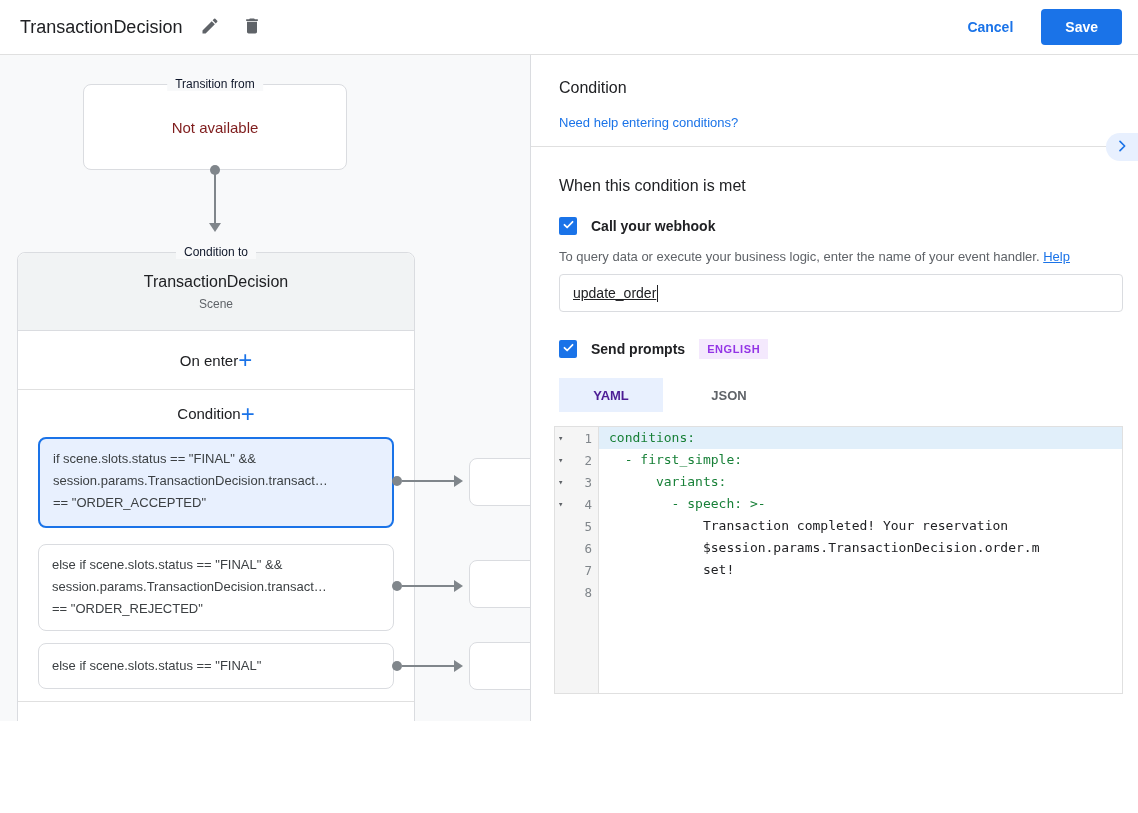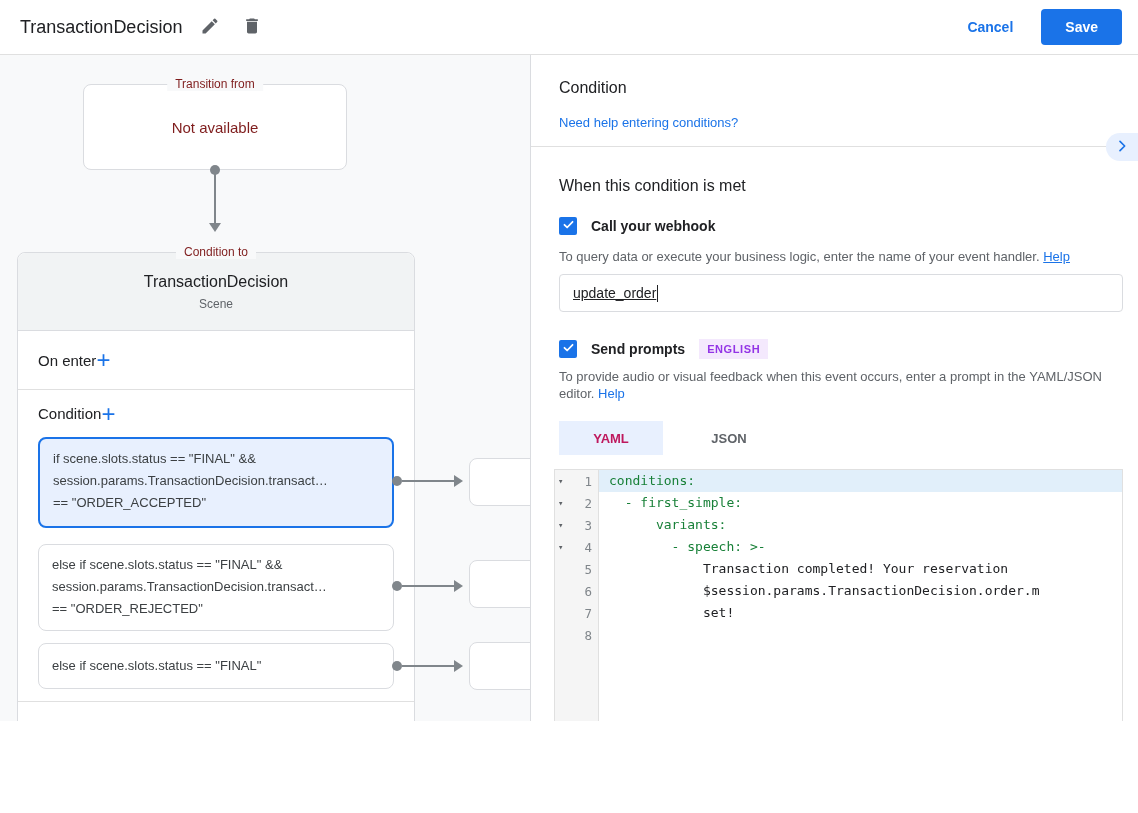--- a/index.html
+++ b/index.html
@@ -22,42 +22,42 @@
   
   .main { display:flex; height:758px; }
   .canvas { position:relative; width:530px; height:758px; background:#f8f9fa; overflow:hidden; }
   .panel { position:relative; width:608px; height:758px; background:#fff;
            border-left:1px solid #dadce0; padding:24px 16px 0 28px; overflow:hidden; }
 
   
   .tfrom-box { position:absolute; left:83px; top:29px; width:264px; height:86px;
                background:#fff; border:1px solid #dadce0; border-radius:8px; }
   .node-legend { position:absolute; top:-8px; left:50%; transform:translateX(-50%);
-                 background:#f8f9fa; padding:0 8px; font-size:12px; color:#7f1d1d; white-space:nowrap; }
+                 background:#f8f9fa; padding:0 8px; font-size:12px; color:#0f172a; white-space:nowrap; }
   .tfrom-content { display:flex; align-items:center; justify-content:center; height:100%;
                    font-size:15px; color:#7f1d1d; }
 
   .conn-dot { position:absolute; width:10px; height:10px; border-radius:50%; background:#80868b; }
   .conn-vline { position:absolute; left:214px; top:115px; width:2px; height:53px; background:#80868b; }
   .conn-varrow { position:absolute; left:209px; top:168px; width:0; height:0;
                  border-left:6px solid transparent; border-right:6px solid transparent;
                  border-top:9px solid #80868b; }
   .conn-hline { position:absolute; height:2px; background:#80868b; }
   .conn-harrow { position:absolute; width:0; height:0;
                  border-top:6px solid transparent; border-bottom:6px solid transparent;
                  border-left:9px solid #80868b; }
 
   .tto-container { position:absolute; left:17px; top:197px; width:398px; height:648px;
                    background:#fff; border:1px solid #dadce0; border-radius:8px; }
   .tto-header { height:78px; background:#f1f3f4; border-bottom:1px solid #dadce0;
                 border-radius:8px 8px 0 0; text-align:center; padding-top:20px; }
   .tto-title { font-size:16px; color:#202124; }
   .tto-subtitle { font-size:12px; color:#5f6368; margin-top:6px; }
 
-  .sec-row { display:flex; align-items:center; justify-content:flex-start; padding:0 20px; }
+  .sec-row { display:flex; align-items:center; justify-content:center; padding:0 20px; }
   .row-onenter { height:59px; border-bottom:1px solid #e0e0e0; }
   .row-head { height:47px; }
   .sec-label { font-size:15px; color:#202124; }
   .plus-btn { border:none; background:none; color:#1a73e8; font-size:24px; font-weight:400;
               cursor:pointer; line-height:1; font-family:inherit; }
 
   .cond-box { margin:0 20px; border:1px solid #dadce0; border-radius:8px; background:#fff;
               padding:9px 13px; font-size:13px; line-height:22px; color:#3c4043;
               white-space:pre-line; cursor:pointer; overflow:hidden; }
   .cond-box.selected { background:#e8f0fe; border:2px solid #1a73e8; }
@@ -109,21 +109,21 @@
                 border-radius:4px; display:flex; align-items:center; padding:0 13px;
                 font-size:14px; color:#202124; cursor:text; background:#fff;text-decoration:underline; }
   .caret { display:inline-block; width:1px; height:17px; background:#202124; margin-left:1px; }
 
   .prompts-row { margin-top:27px; }
   .desc2 { margin-top:9px; }
 
   .tabs { display:flex; margin-top:19px; }
   .tab { height:34px; display:flex; align-items:center; justify-content:center;
          font-size:13px; font-weight:700; cursor:pointer; }
-  .tab-yaml { width:104px; background:#e8f0fe; color:#be185d; }
+  .tab-yaml { width:104px; background:#e8f0fe; color:#4c1d95; }
   .tab-json { width:132px; color:#5f6368; }
 
   .editor { display:flex; margin:14px 0 0 -5px; width:569px; height:268px;
             border:1px solid #e0e0e0; background:#fff; overflow:hidden;
             font-family:"DejaVu Sans Mono", monospace; font-size:13px; }
   .gutter { width:44px; background:#f5f5f5; border-right:1px solid #e0e0e0; flex:none; }
   .gutter-row { height:22px; display:flex; align-items:center; }
   .fold-arrow { width:16px; padding-left:3px; color:#5f6368; font-size:9px; cursor:pointer; }
   .line-num { flex:1; text-align:right; padding-right:6px; color:#80868b; font-size:12.5px; }
   .code { flex:1; overflow:hidden; cursor:text; }
@@ -261,21 +261,20 @@
           <span>
             <svg width="13" height="13" viewBox="0 0 24 24" fill="none" stroke="#fff" stroke-width="3.2" stroke-linecap="round" stroke-linejoin="round">
                 <polyline points="4.5 12.5 9.5 17.5 19.5 7"></polyline>
               </svg>
           </span>
         </span>
         <span class="check-label">Send prompts</span>
         <span class="badge">ENGLISH</span>
       </div>
 
-      <div class="desc desc2"><span>To provide audio or visual feedback when this event occurs, enter a prompt in the YAML/JSON editor.</span> <a class="link">Help</a></div>
 
       <div class="tabs">
         <div class="tab tab-yaml">YAML</div>
         <div class="tab tab-json">JSON</div>
       </div>
 
       <div class="editor">
         <div class="gutter">
           <div class="gutter-row">
               <span class="fold-arrow">▾</span>

